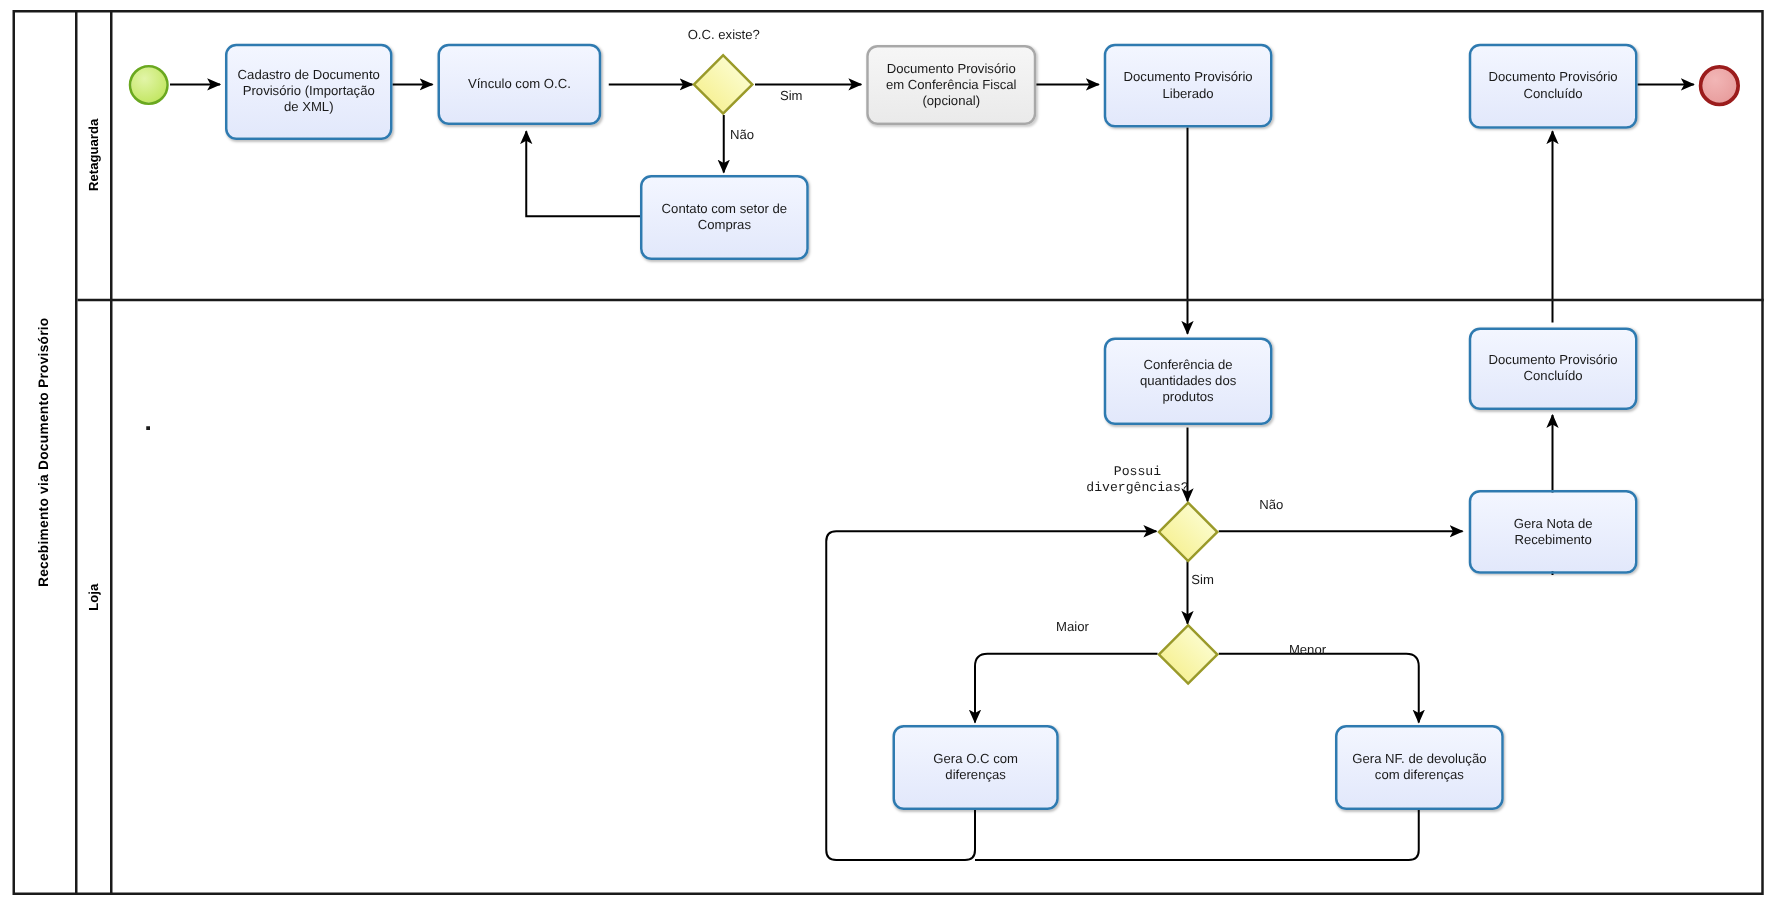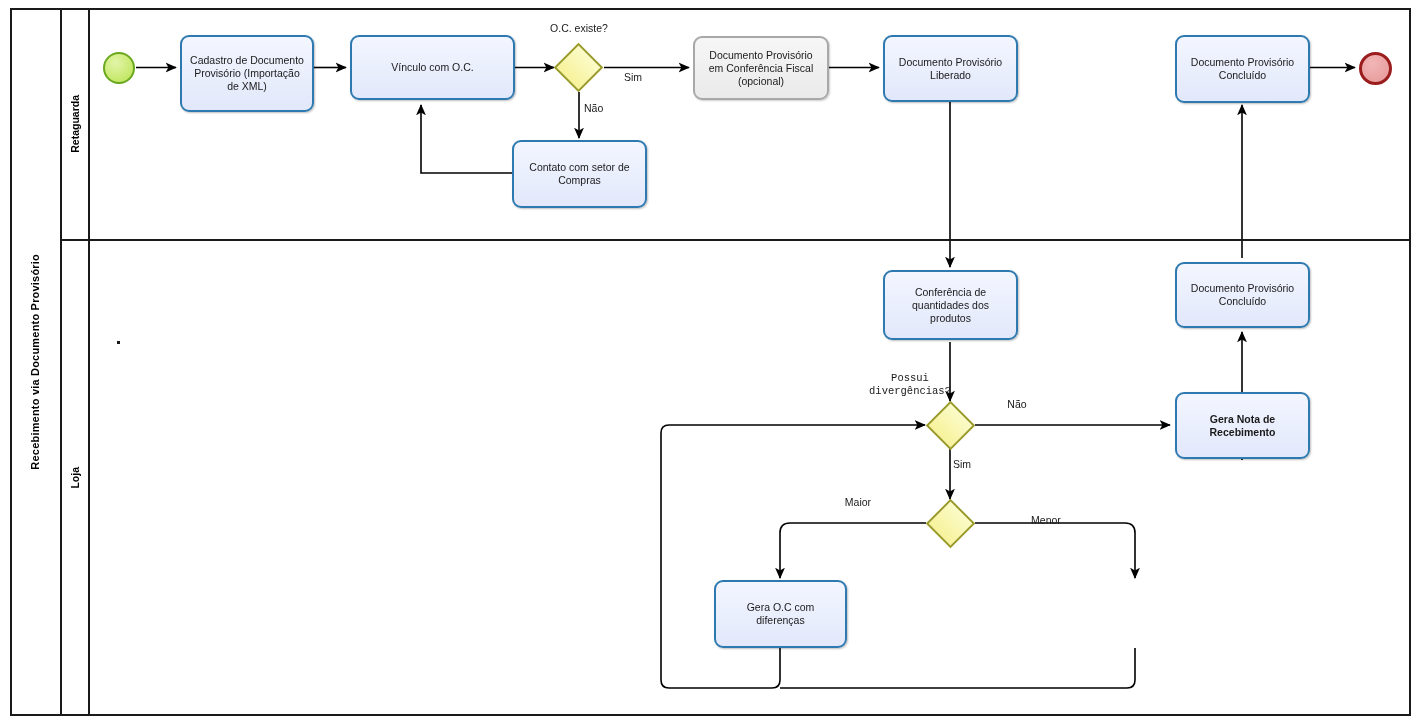--- a/index.html
+++ b/index.html
@@ -207,21 +207,21 @@
   </div>
 
   <div class="lane-divider" style="left:62px; top:239px; width:1349px;"></div>
 
   <div class="stray-dot" style="left:117px; top:341px;"></div>
 
   <div class="node event event-start" style="left:103px; top:52px; width:32px; height:32px;"></div>
 
   <div class="node task" style="left:180px; top:35px; width:134px; height:77px;">Cadastro de Documento<br>Provisório (Importação<br>de XML)</div>
 
-  <div class="node task" style="left:350px; top:35px; width:165px; height:65px;">Vínculo com O.C.</div>
+  <div class="node task" style="left:350px; top:35px; width:131px; height:65px;">Vínculo com O.C.</div>
 
   <div class="gateway-wrap" style="left:561px; top:50px; width:35px; height:35px;">
     <div class="gateway"></div>
   </div>
   <div class="gw-label" style="left:519px; top:22px; width:120px;">O.C. existe?</div>
 
   <div class="flow-label" style="left:608px; top:71px; width:50px;">Sim</div>
   <div class="flow-label" style="left:584px; top:102px; width:40px; text-align:left;">Não</div>
 
   <div class="node task" style="left:512px; top:140px; width:135px; height:68px;">Contato com setor de<br>Compras</div>
@@ -237,27 +237,28 @@
   <div class="node task" style="left:883px; top:270px; width:135px; height:70px;">Conferência de<br>quantidades dos<br>produtos</div>
 
   <div class="gateway-wrap" style="left:933px; top:408px; width:35px; height:35px;">
     <div class="gateway"></div>
   </div>
   <div class="gw-label" style="left:855px; top:372px; width:110px;font-family:Liberation Mono, monospace;">Possui<br>divergências?</div>
 
   <div class="flow-label" style="left:990px; top:398px; width:54px;">Não</div>
   <div class="flow-label" style="left:953px; top:458px; width:40px; text-align:left;">Sim</div>
 
-  <div class="node task" style="left:1175px; top:392px; width:135px; height:67px;font-weight:bold;">Gera Nota de<br>Recebimento</div>
+  <div class="node task" style="left:1175px; top:392px; width:135px; height:67px;">Gera Nota de<br>Recebimento</div>
 
   <div class="node task" style="left:1175px; top:262px; width:135px; height:66px;">Documento Provisório<br>Concluído</div>
 
   <div class="gateway-wrap" style="left:933px; top:506px; width:35px; height:35px;">
     <div class="gateway"></div>
   </div>
 
   <div class="flow-label" style="left:830px; top:496px; width:56px;">Maior</div>
   <div class="flow-label" style="left:1018px; top:498px; width:56px;margin-top:16px;">Menor</div>
 
   <div class="node task" style="left:714px; top:580px; width:133px; height:68px;">Gera O.C com<br>diferenças</div>
 
+  <div class="node task" style="left:1068px; top:580px; width:135px; height:68px;">Gera NF. de devolução<br>com diferenças</div>
 
 </div>
 
 </body></html>

